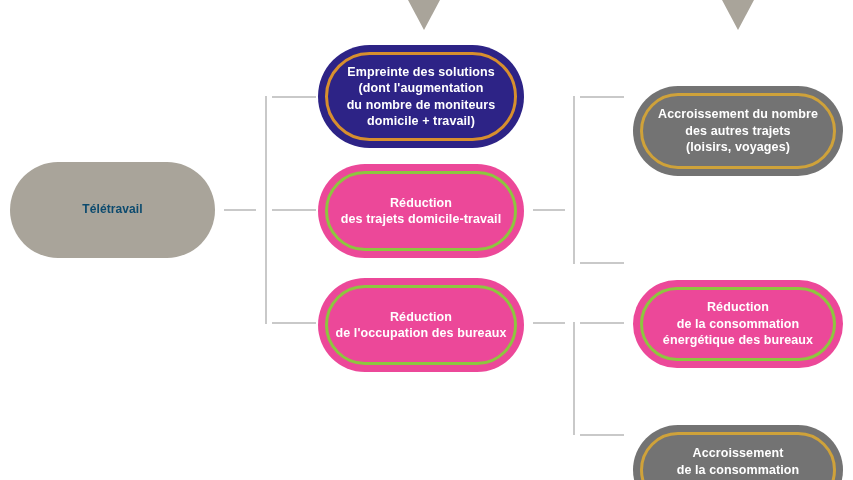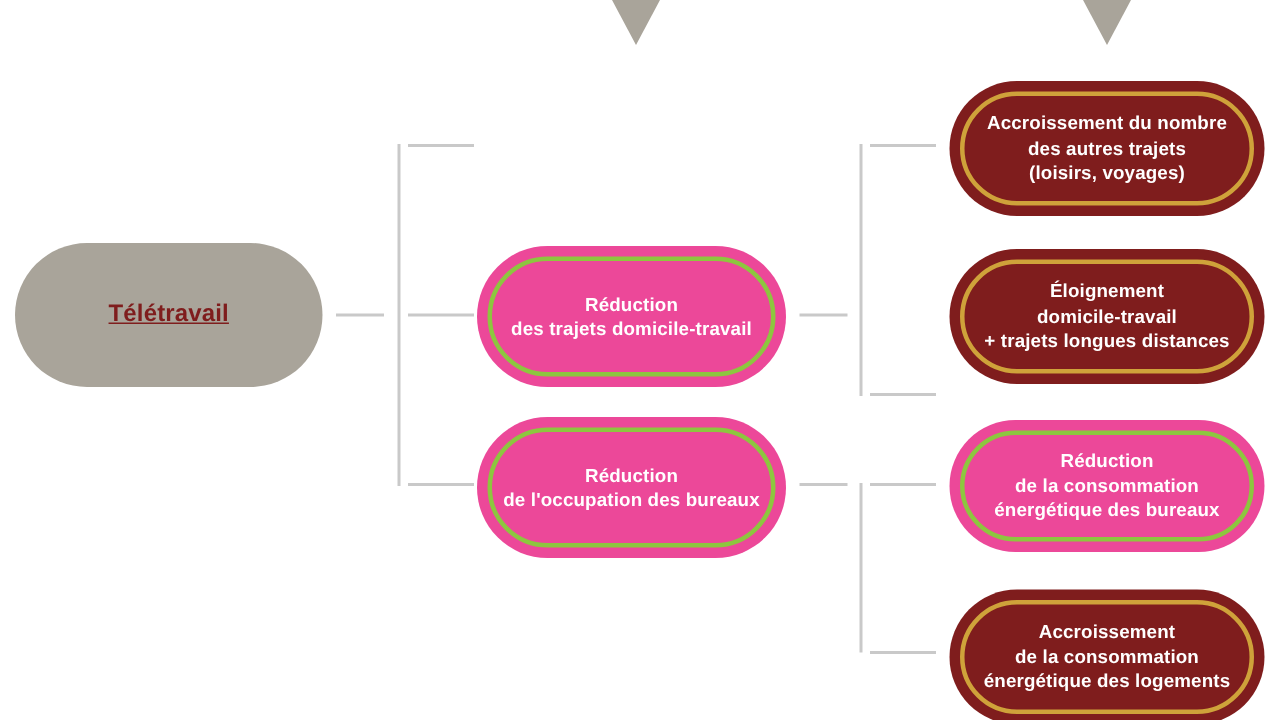--- a/index.html
+++ b/index.html
@@ -52,41 +52,41 @@
     bottom: 7px;
     border-radius: 999px;
     border-style: solid;
     border-width: 3px;
     z-index: 1;
   }
 
   
   .v-grey {
     background: #a9a49a;
-    color: #7f1d1d;
-    font-size: 16px;
-    text-decoration: underline;
+    color: #0c4a6e;
+    font-size: 12px;
   }
   .v-grey::before { display: none; }
 
   .v-purple {
     background: #2d2386;
     font-size: 12.5px;
   }
   .v-purple::before { border-color: #d78f2e; }
 
   .v-blue-green {
     background: #ec4899;
     font-size: 12.5px;
   }
   .v-blue-green::before { border-color: #8dc63f; }
 
   .v-blue-gold {
-    background: #7f1d1d;
+    background: #737373;
     font-size: 12.5px;
+    margin-top: 32px;
   }
   .v-blue-gold::before { border-color: #cfa23a; }
 
   
   .conn {
     position: absolute;
     background: #c9c9c9;
     z-index: 0;
   }
   .conn-h { height: 2px; }
@@ -126,42 +126,43 @@
 
   <div class="conn conn-h" style="left:533px; top:322px; width:32px;"></div>
   <div class="conn conn-v" style="left:573px; top:322px; height:113px;"></div>
   <div class="conn conn-h" style="left:580px; top:322px; width:44px;"></div>
   <div class="conn conn-h" style="left:580px; top:434px; width:44px;"></div>
 
   <div class="node pill v-grey" style="left:10px; top:162px; width:205px; height:96px;">
     <span class="label">Télétravail</span>
   </div>
 
+  <div class="node pill v-purple" style="left:318px; top:45px; width:206px; height:103px;">
+    <span class="label">Empreinte des solutions
+(dont l'augmentation
+du nombre de moniteurs
+domicile + travail)</span>
+  </div>
 
   <div class="node pill v-blue-green" style="left:318px; top:164px; width:206px; height:94px;">
     <span class="label">Réduction
 des trajets domicile-travail</span>
   </div>
 
   <div class="node pill v-blue-green" style="left:318px; top:278px; width:206px; height:94px;">
     <span class="label">Réduction
 de l'occupation des bureaux</span>
   </div>
 
   <div class="node pill v-blue-gold" style="left:633px; top:54px; width:210px; height:90px;">
     <span class="label">Accroissement du nombre
 des autres trajets
 (loisirs, voyages)</span>
   </div>
 
-  <div class="node pill v-blue-gold" style="left:633px; top:166px; width:210px; height:90px;">
-    <span class="label">Éloignement
-domicile-travail
-+ trajets longues distances</span>
-  </div>
 
   <div class="node pill v-blue-green" style="left:633px; top:280px; width:210px; height:88px;">
     <span class="label">Réduction
 de la consommation
 énergétique des bureaux</span>
   </div>
 
   <div class="node pill v-blue-gold" style="left:633px; top:393px; width:210px; height:90px;">
     <span class="label">Accroissement
 de la consommation

